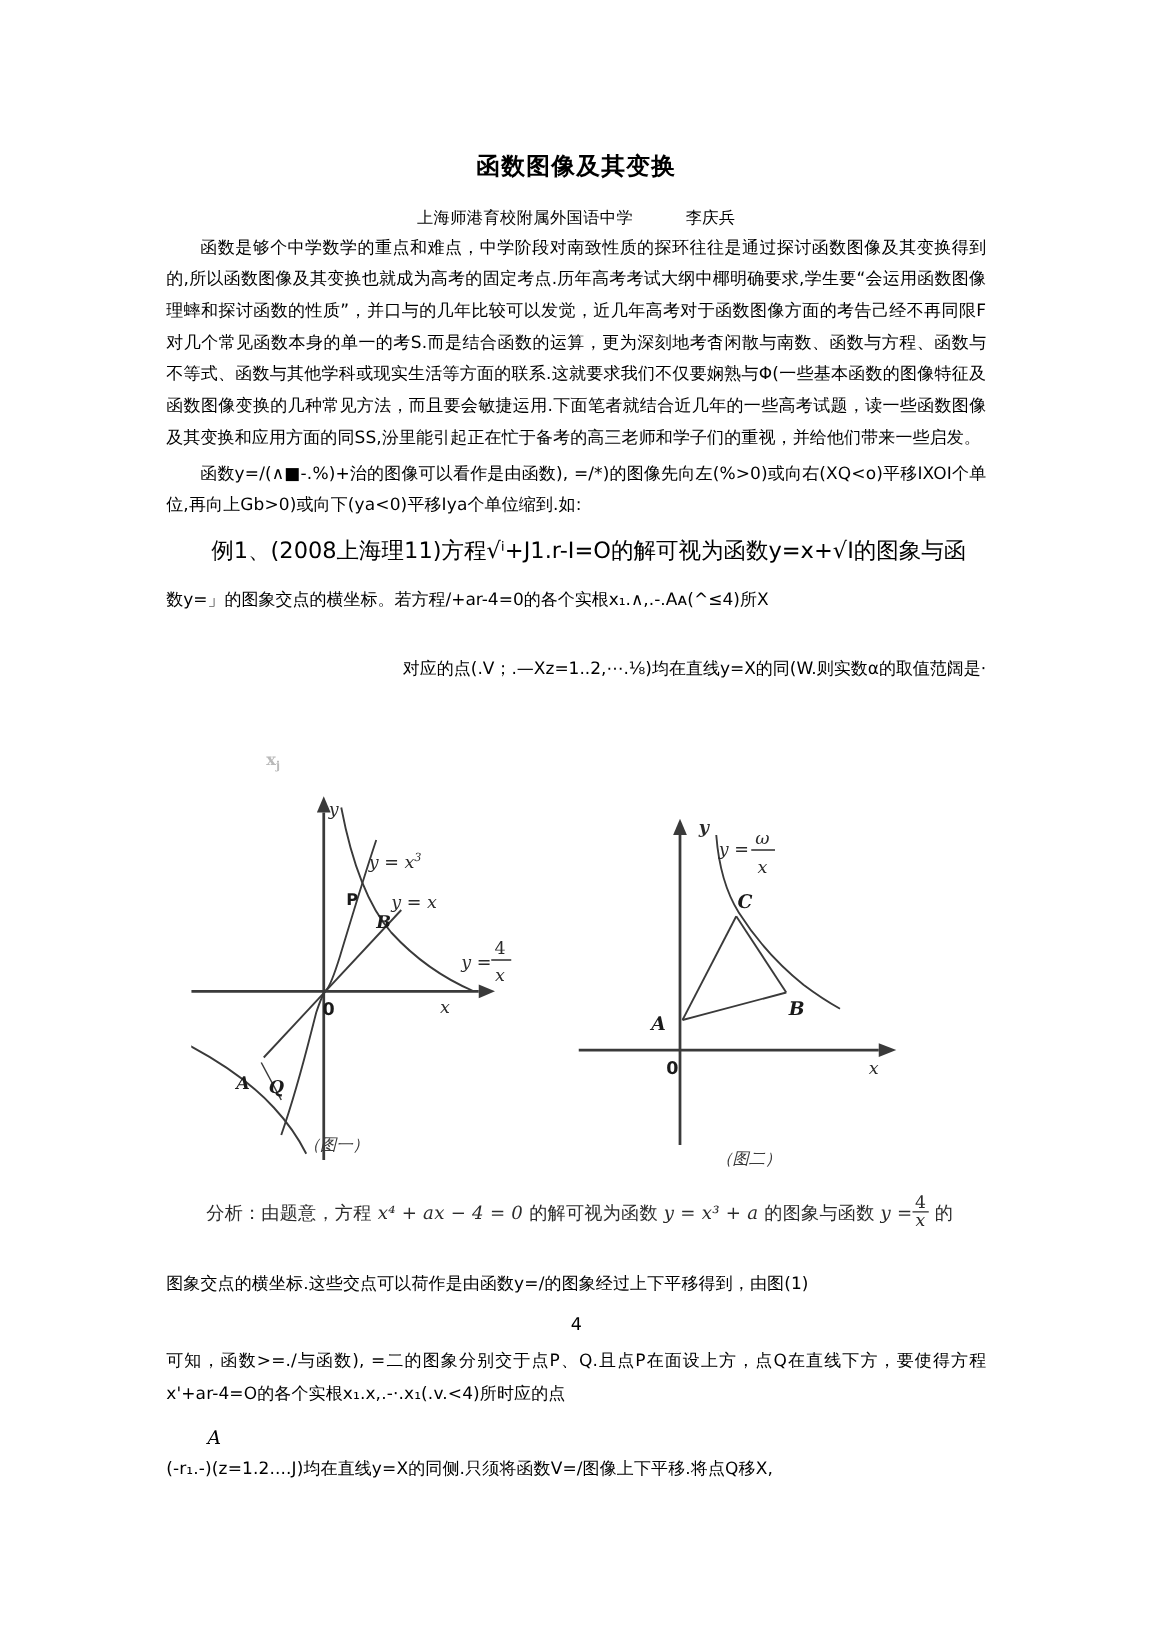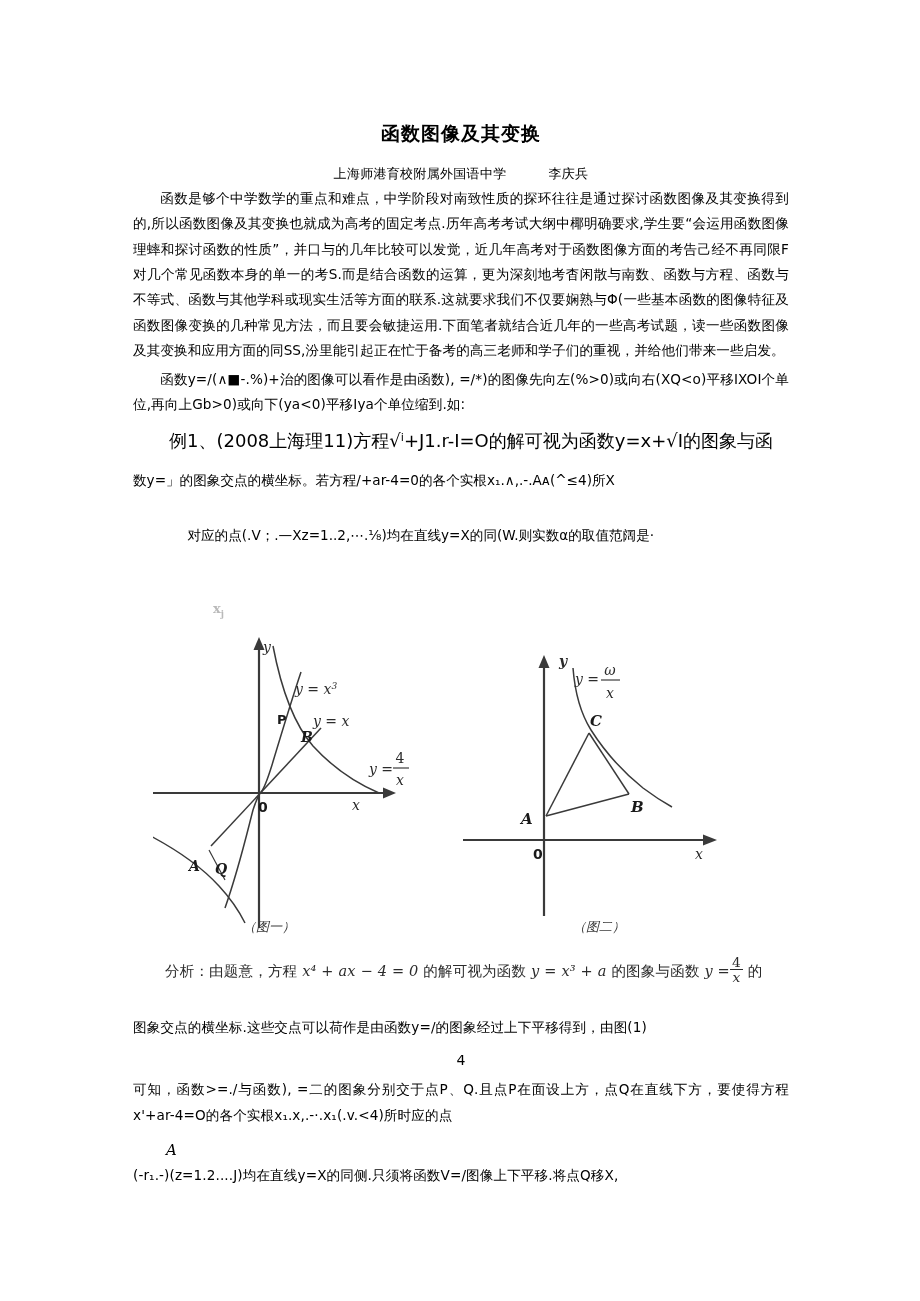--- a/index.html
+++ b/index.html
@@ -29,21 +29,21 @@
     width: 656px;
   }
 
   .doc-title {
     text-align: center;
     font-size: 19px;
     font-weight: bold;
     letter-spacing: 1px;
     margin-top: 122px;
     line-height: 1.3;
-    font-family: Liberation Sans, sans-serif;
+    font-family: Liberation Mono, monospace;
   }
   .byline {
     text-align: center;
     font-size: 13px;
     margin-top: 18px;
     letter-spacing: 0.3px;
   }
   .byline .gap {
     display: inline-block;
     width: 42px;
@@ -75,20 +75,21 @@
   .cont-line {
     font-size: 13.6px;
     line-height: 25.4px;
     margin: 14px 0 0 0;
   }
   .cont-line2 {
     font-size: 13.6px;
     line-height: 25.4px;
     margin: 30px 0 0 0;
     text-indent: 4em;
+    text-align: right;
   }
 
   sub, sup { font-size: 0.68em; }
 
   
   .stray-frag {
     position: absolute;
     font-family: "DejaVu Serif", "Liberation Serif", serif;
     font-weight: bold;
     font-size: 13px;
@@ -223,21 +224,21 @@
           <text x="247" y="145" font-family="DejaVu Serif, Liberation Serif, serif" font-size="14" fill="#2b2b2b" text-anchor="middle">4</text>
           <line x1="240" y1="150" x2="256" y2="150" stroke="#2b2b2b" stroke-width="1.1"></line>
           <text x="247" y="167" font-family="DejaVu Serif, Liberation Serif, serif" font-style="italic" font-size="14" fill="#2b2b2b" text-anchor="middle">x</text>
         </g>
 
         <text x="124" y="106" font-family="DejaVu Sans, Liberation Sans, sans-serif" font-weight="bold" font-size="13" fill="#1a1a1a">P</text>
         <text x="148" y="124" font-family="DejaVu Serif, Liberation Serif, serif" font-style="italic" font-weight="bold" font-size="14" fill="#1a1a1a">B</text>
         <text x="36" y="253" font-family="DejaVu Serif, Liberation Serif, serif" font-style="italic" font-weight="bold" font-size="14" fill="#1a1a1a">A</text>
         <text x="62" y="256" font-family="DejaVu Serif, Liberation Serif, serif" font-style="italic" font-weight="bold" font-size="14" fill="#1a1a1a">Q</text>
       </svg>
-      <div class="fig-caption" style="left:90px; top:300px;">（图一）</div>
+      <div class="fig-caption" style="left:90px; top:289px;">（图一）</div>
     </div>
 
     <div class="fig" style="left:330px;">
       <svg width="300" height="310" viewBox="0 0 300 310">
 
         <line x1="-12" y1="222" x2="240" y2="222" stroke="#3a3a3a" stroke-width="2.2"></line>
         <polygon points="240,216.5 254,222 240,227.5" fill="#3a3a3a"></polygon>
 
         <line x1="81" y1="298" x2="81" y2="50" stroke="#3a3a3a" stroke-width="2.2"></line>
         <polygon points="75.5,50 81,37 86.5,50" fill="#3a3a3a"></polygon>

